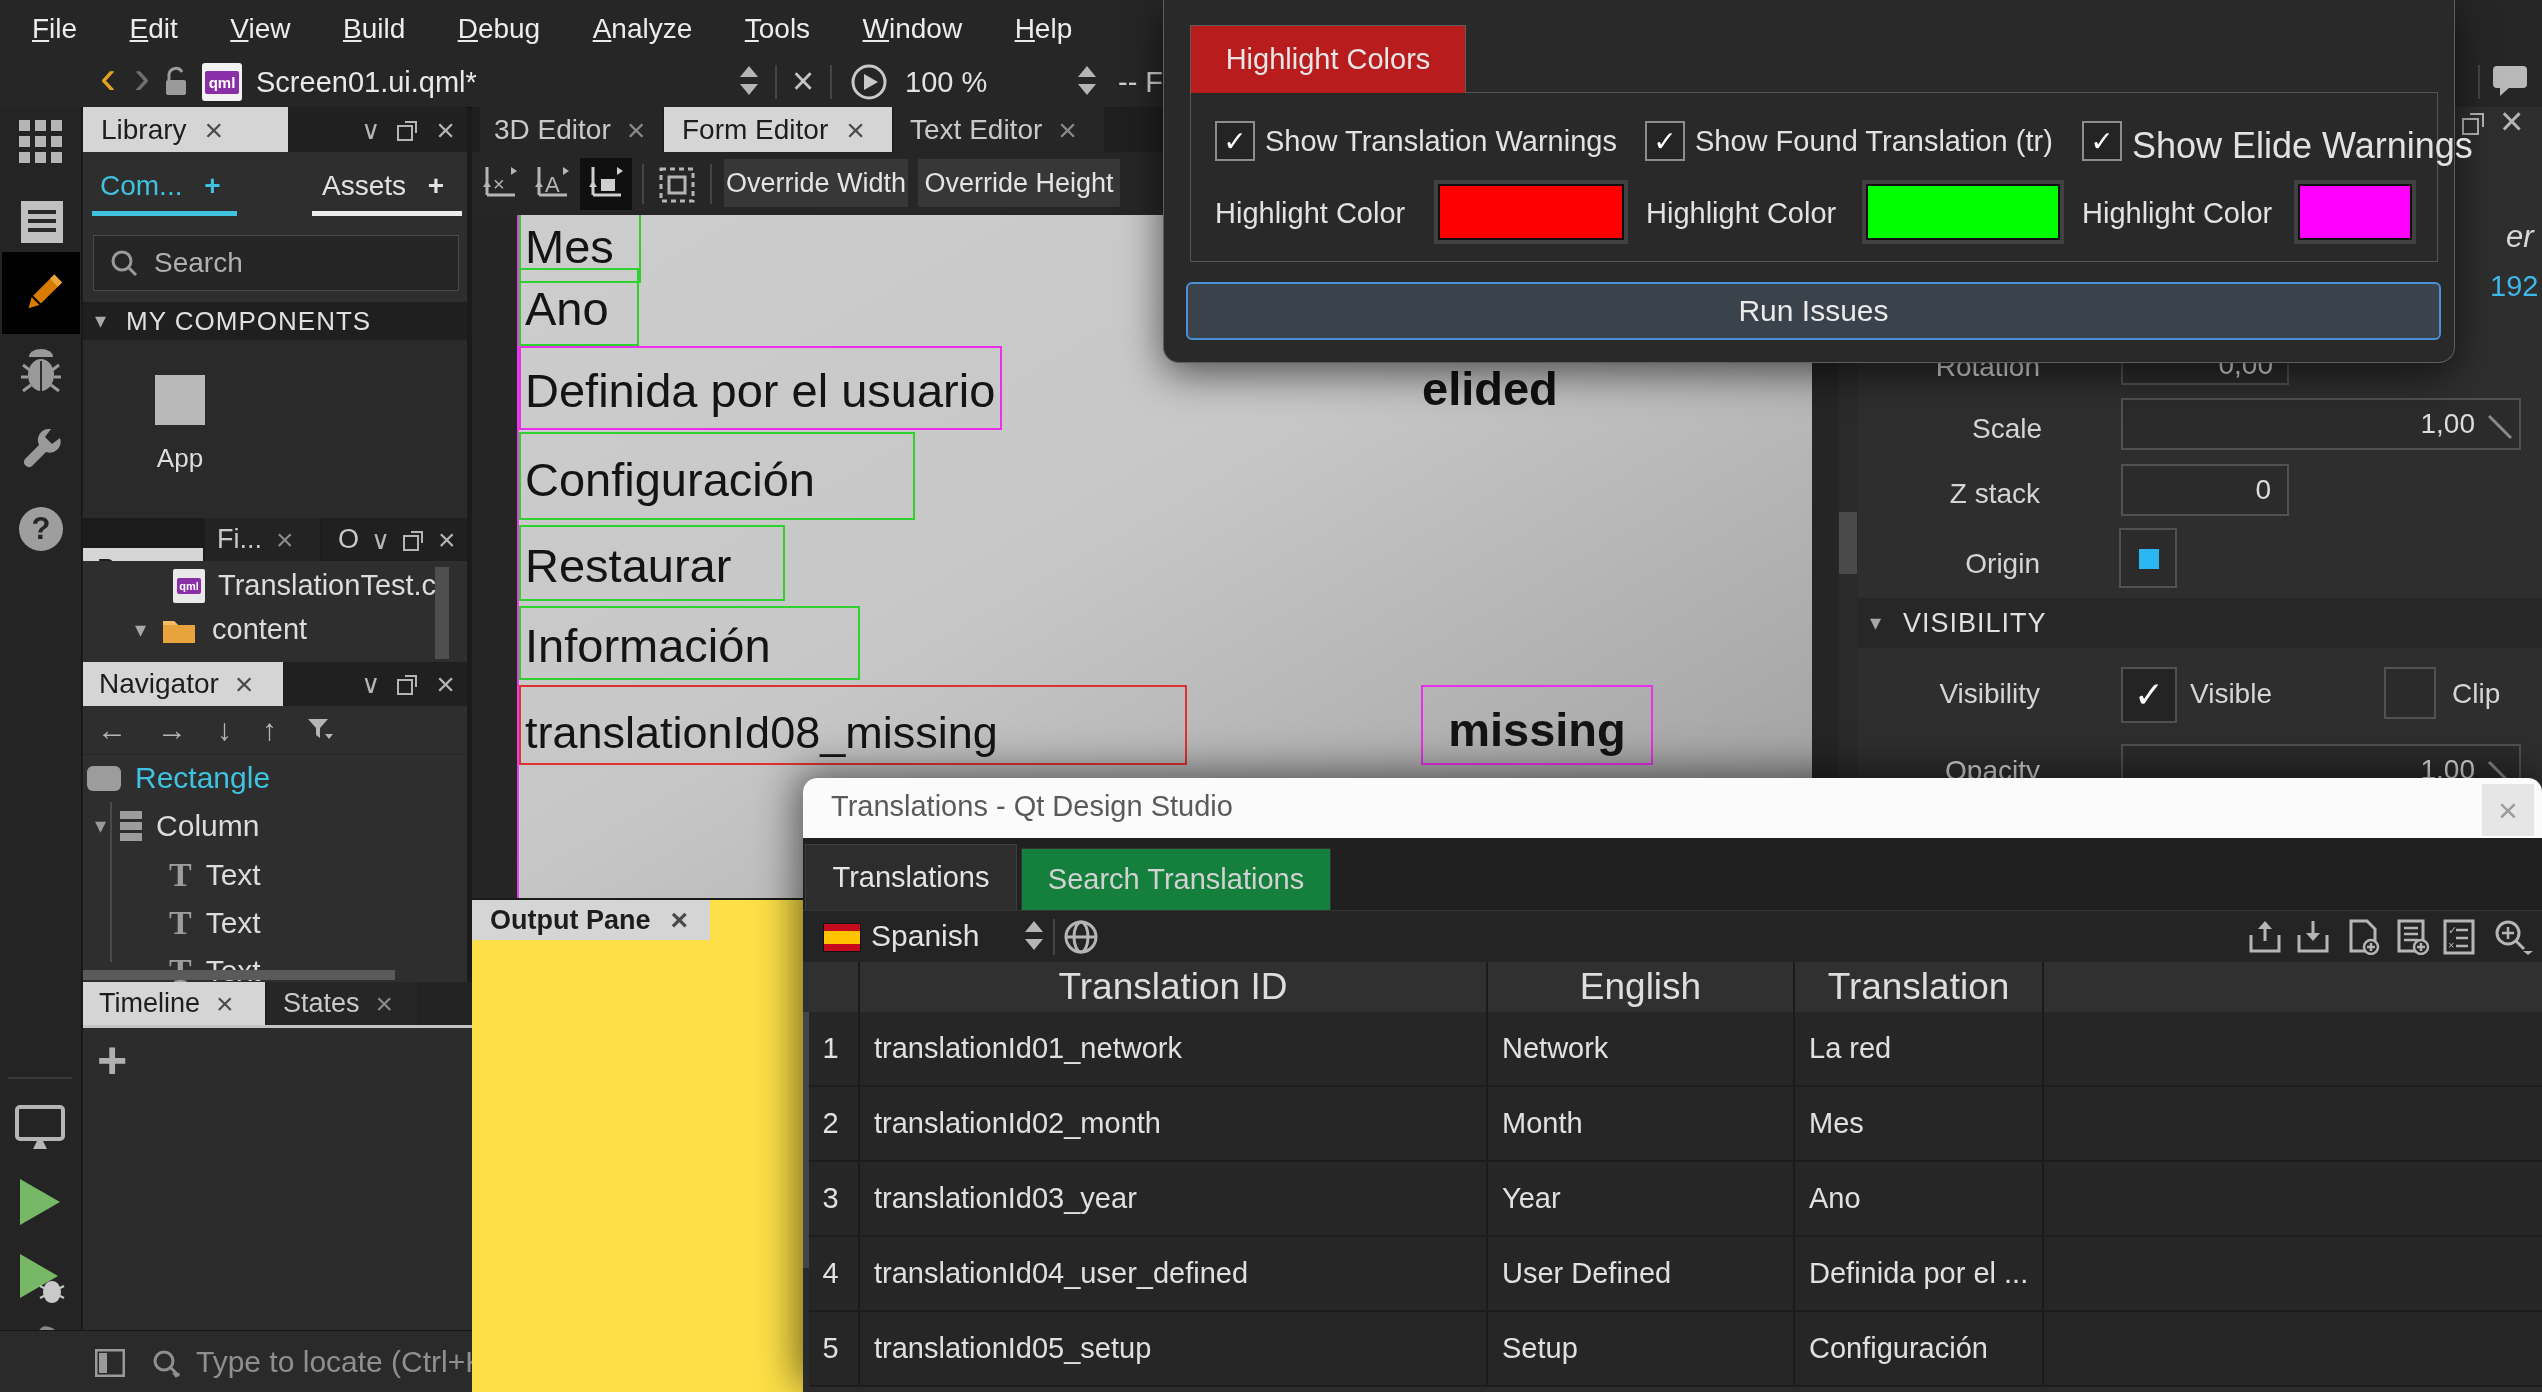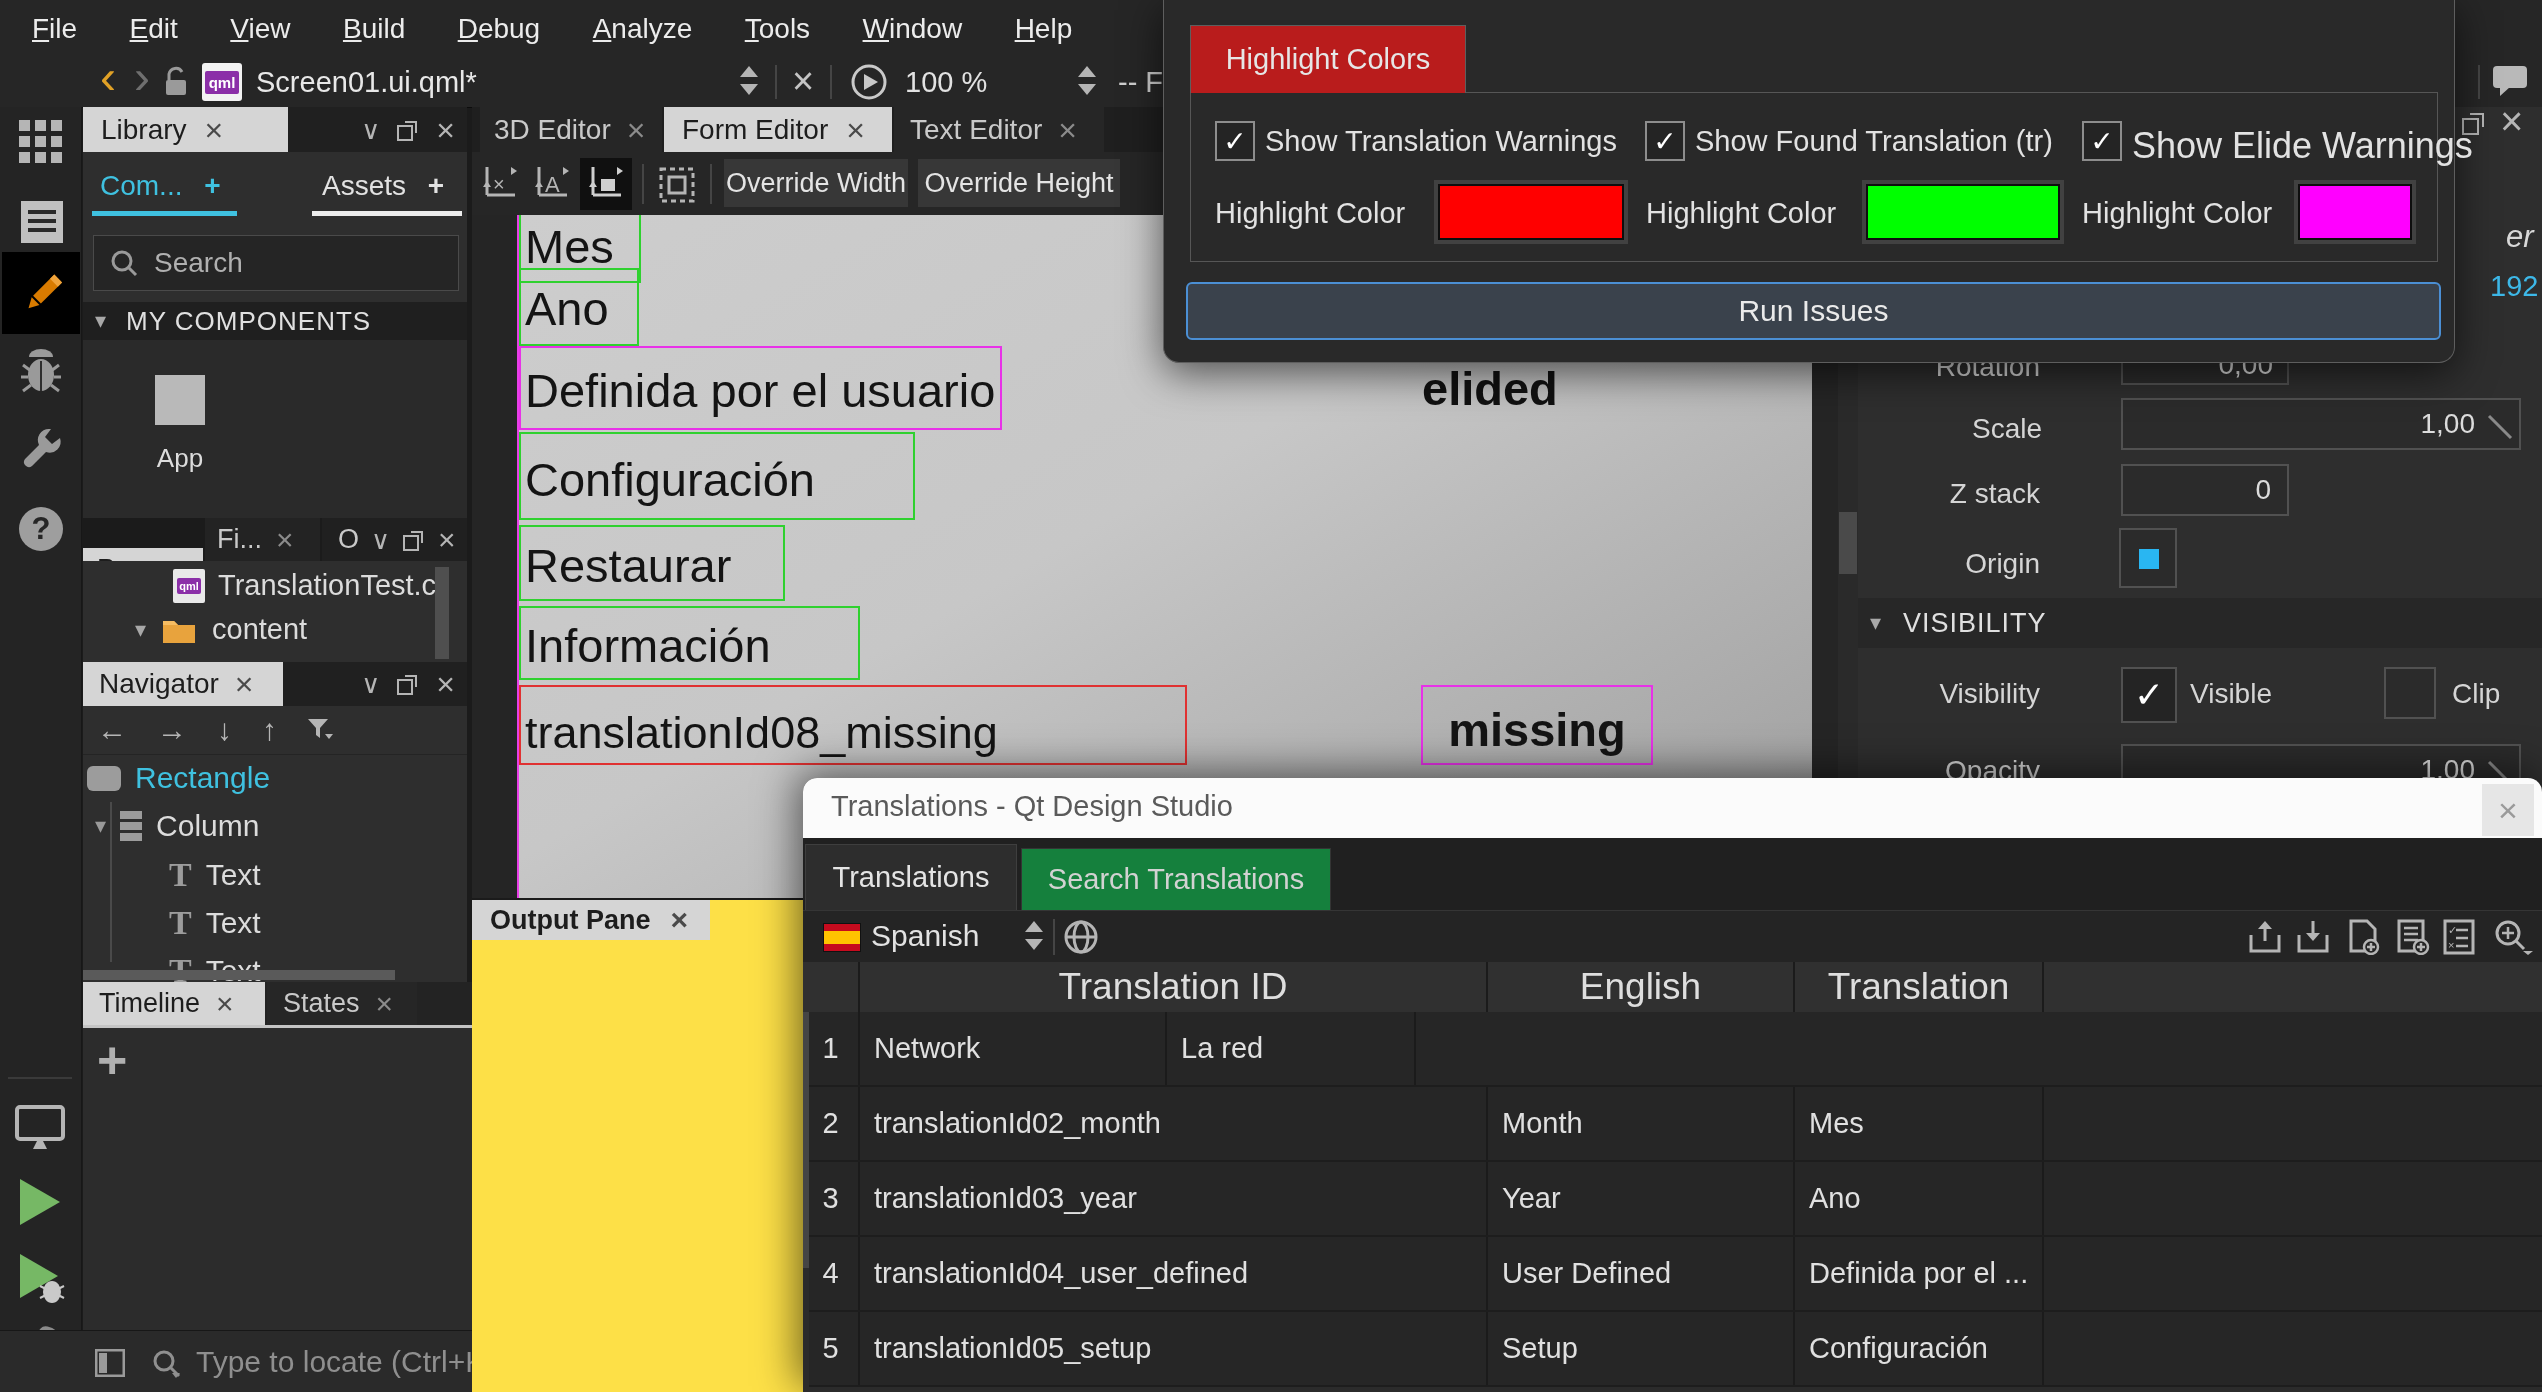--- a/index.html
+++ b/index.html
@@ -650,20 +650,23 @@
     <div class="row" style="width:249px;height:100%;justify-content:center;border-right:2px solid #1b1b1b;box-sizing:border-box;">
       <span>Translation</span>
     </div>
   </div>
 
   <div class="abs" style="left:0;top:234px;width:1739px;height:380px;">
     <div class="trow">
       <div class="tcell" style="width:57px;justify-content:center;padding-left:0;">
           <span>1</span>
         </div>
+      <div class="tcell" style="width:628px;">
+          <span>translationId01_network</span>
+        </div>
       <div class="tcell" style="width:307px;">
           <span>Network</span>
         </div>
       <div class="tcell" style="width:249px;">
           <span>La red</span>
         </div>
     </div>
     <div class="trow">
       <div class="tcell" style="width:57px;justify-content:center;padding-left:0;">
           <span>2</span>

